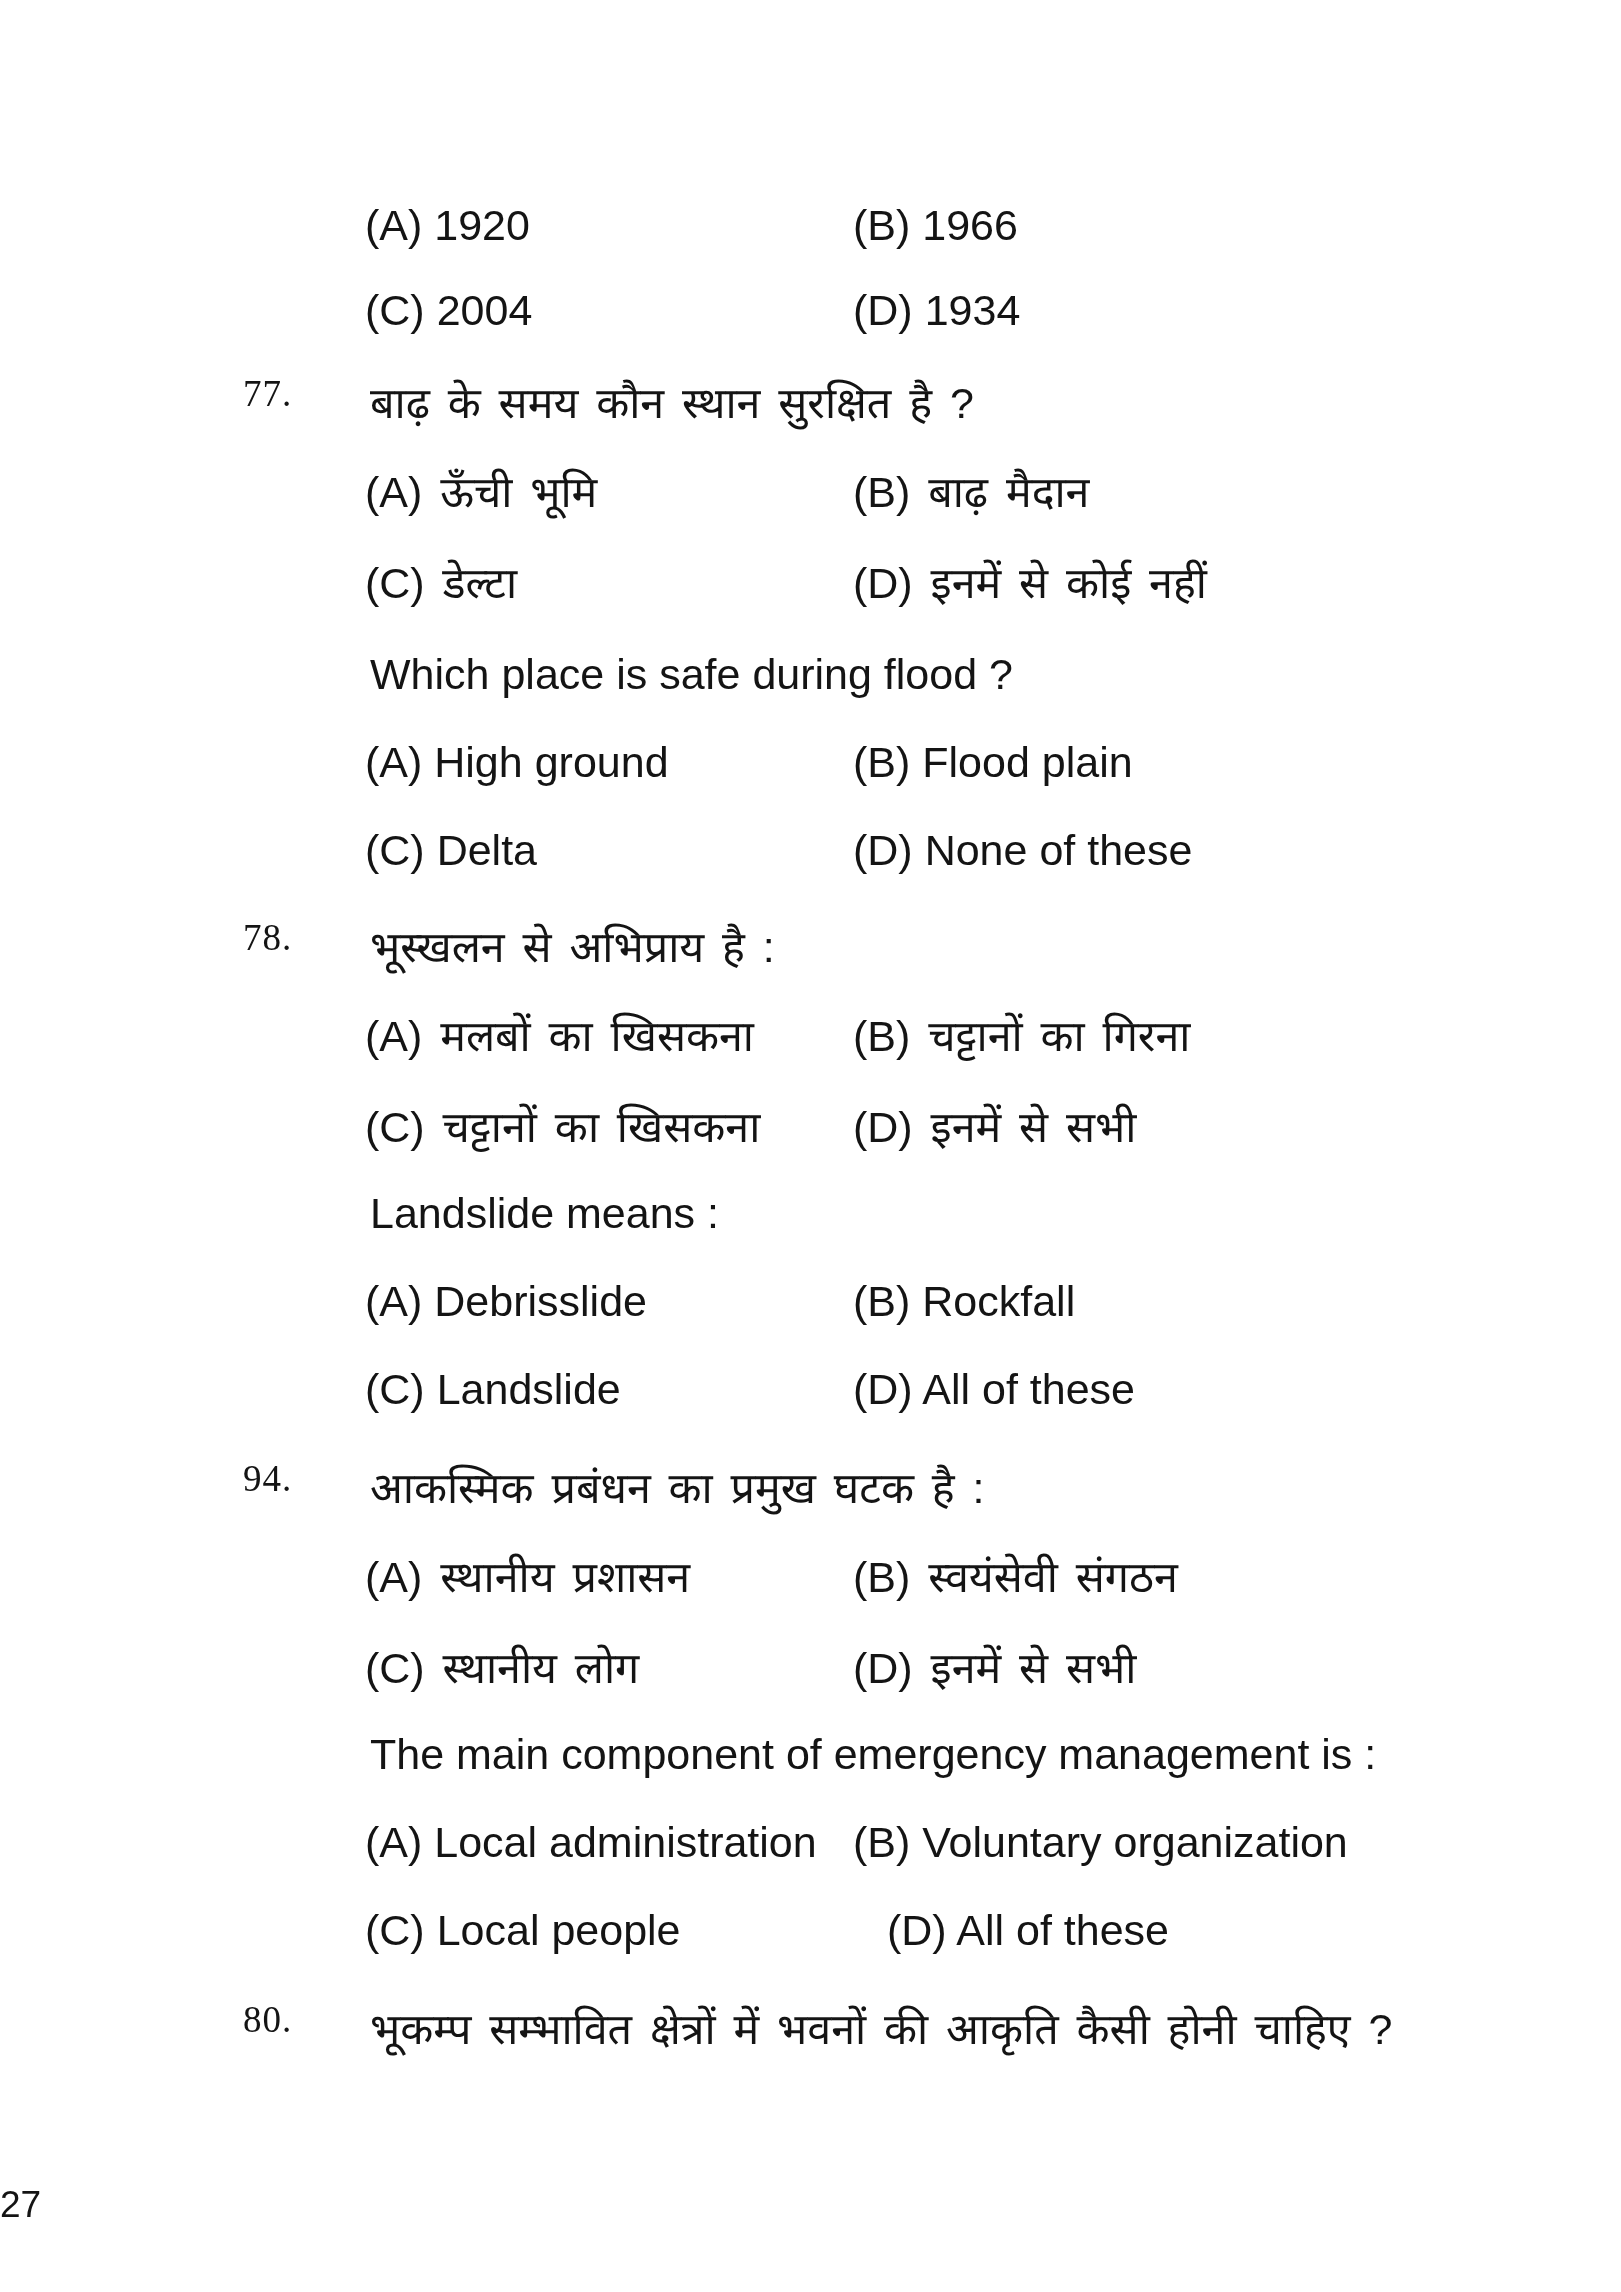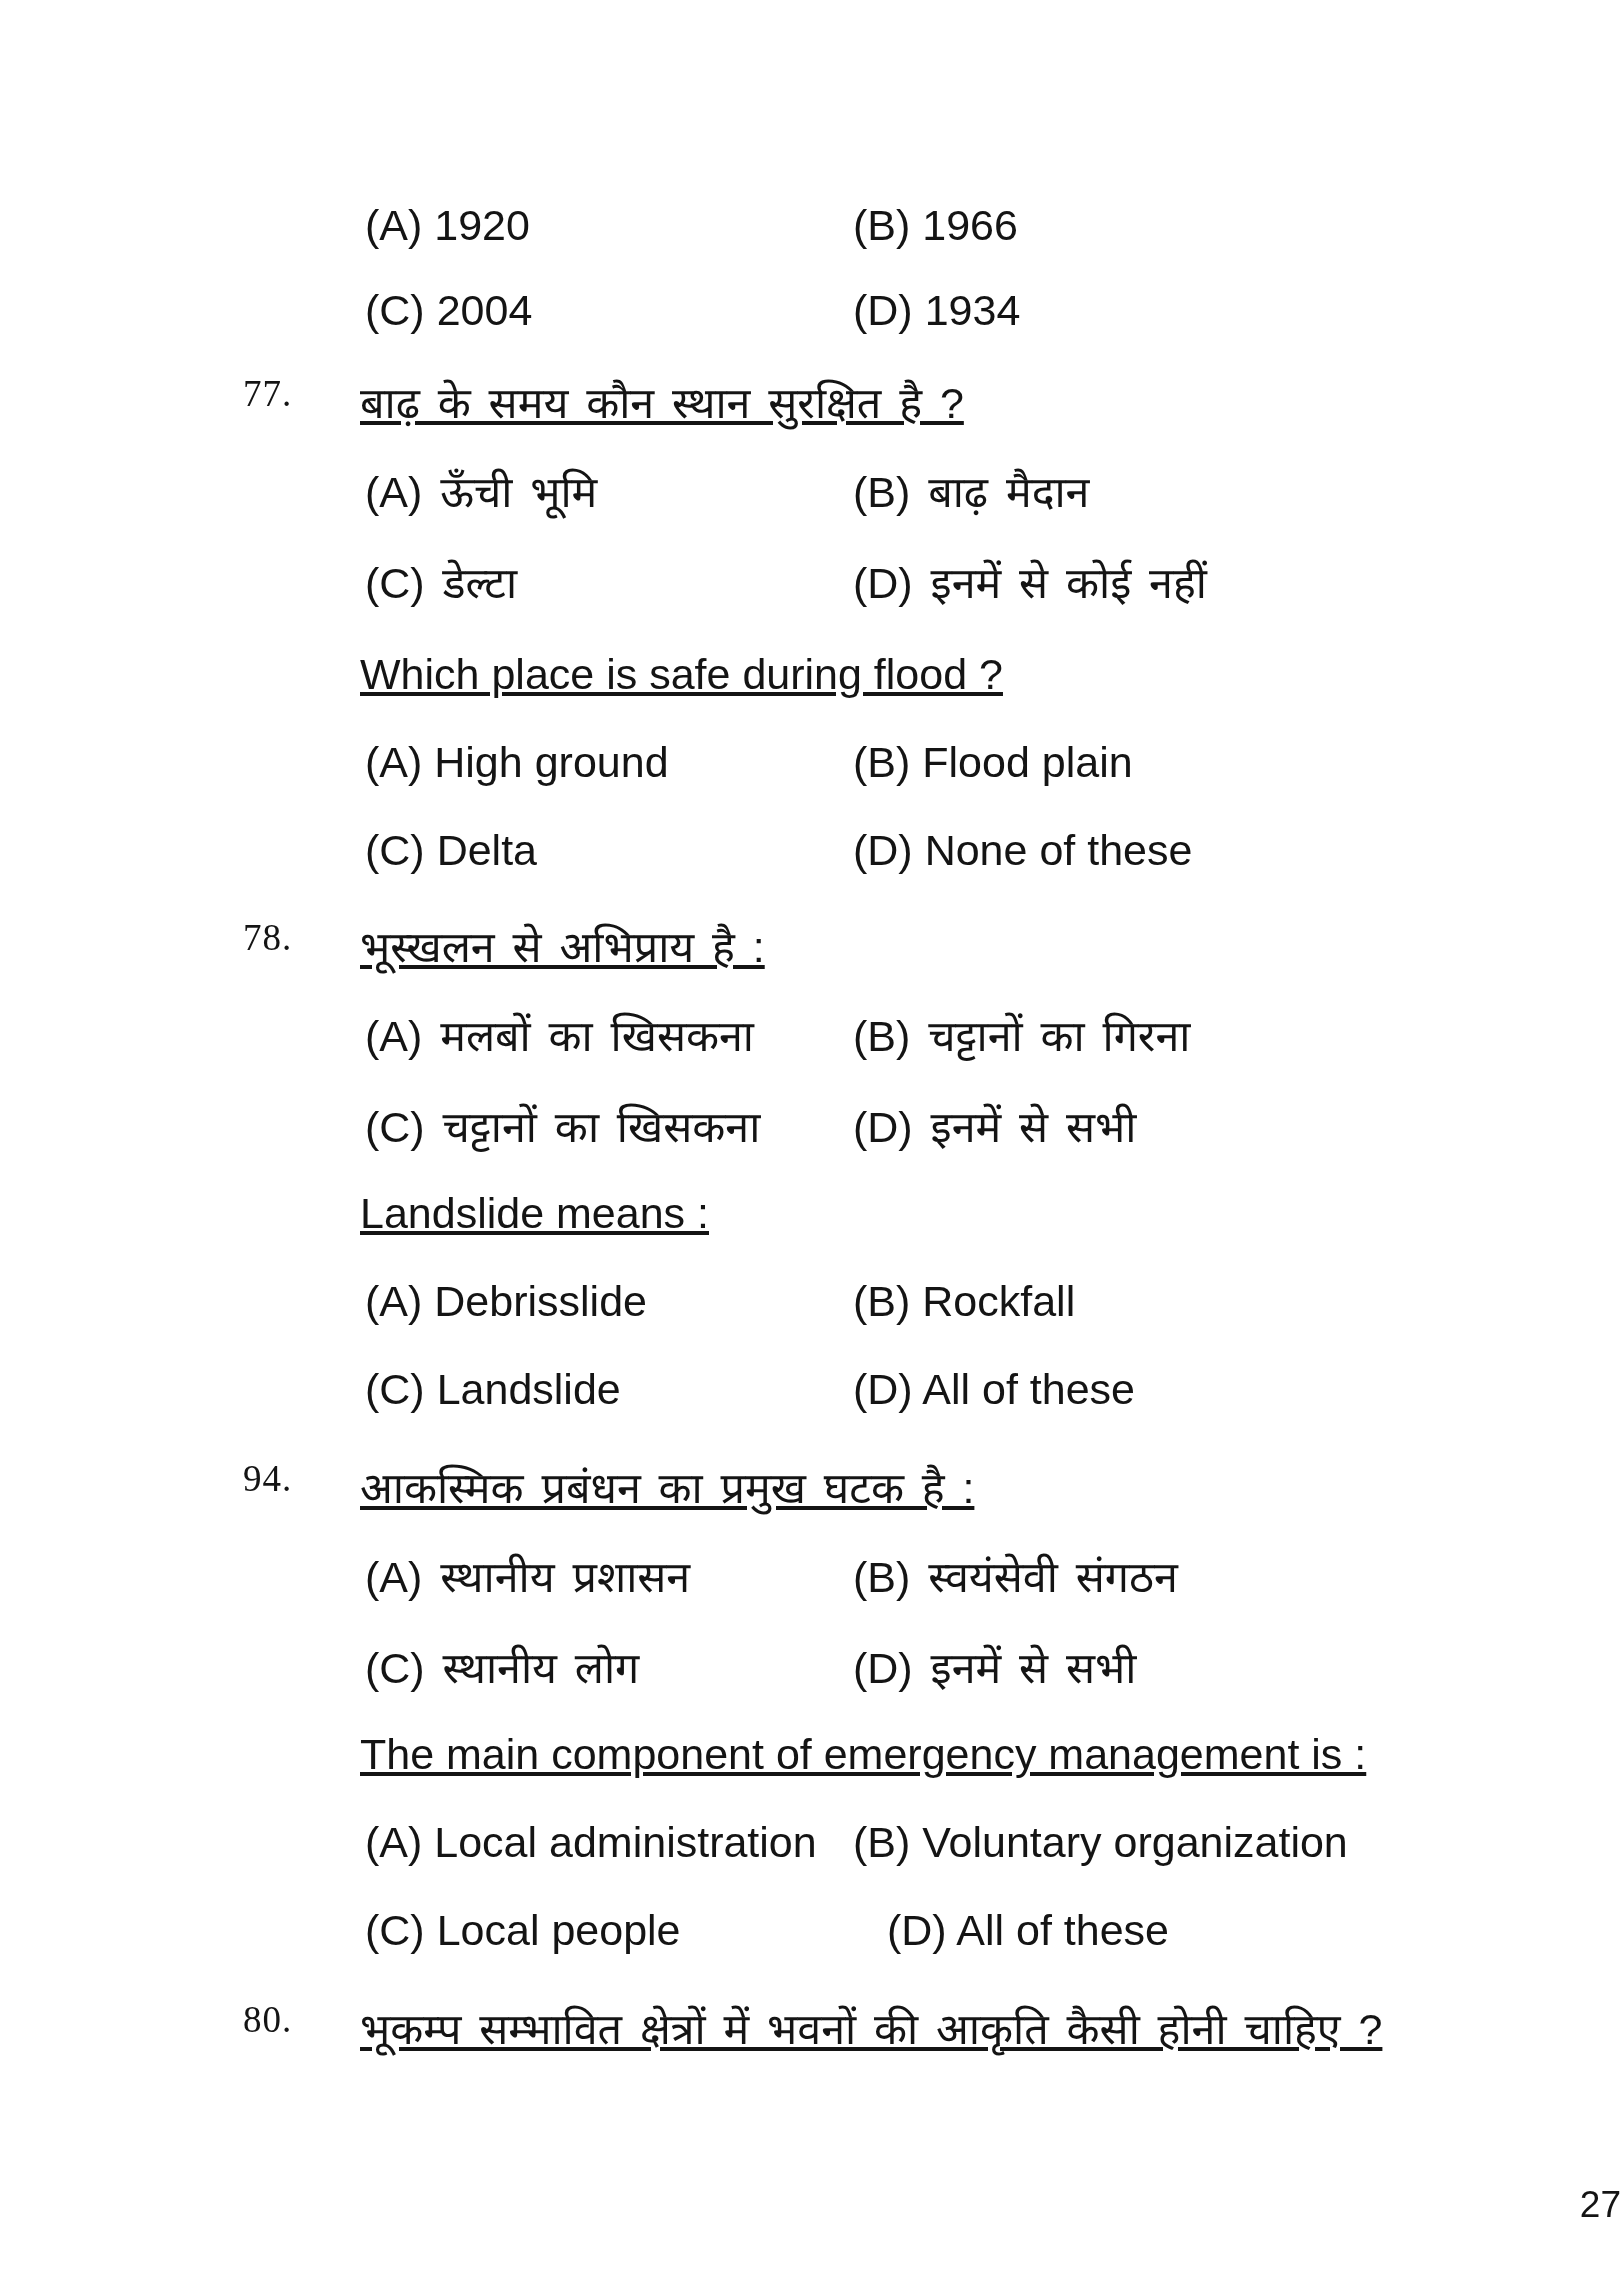--- a/index.html
+++ b/index.html
@@ -24,22 +24,21 @@
   }
   .qnum {
     position: absolute;
     left: 243px;
     font-size: 37px;
     letter-spacing: 1px;
     font-family: Liberation Serif, serif;
   }
   .qtext {
     position: absolute;
-    left: 360px;
-    text-decoration: underline;
+    left: 370px;
   }
   .col-a {
     position: absolute;
     left: 365px;
   }
   .col-b {
     position: absolute;
     left: 853px;
   }
   .en {
@@ -47,21 +46,21 @@
   }
   .hi {
     font-size: 43px;
     word-spacing: 5.9px;
   }
   .page-num {
     position: absolute;
     top: 2184px;
     left: 0;
     width: 1621px;
-    text-align: right;
+    text-align: left;
     font-size: 37px;
   }
 </style>
 </head>
 <body>
 
 <div class="page">
 
   <div class="row en" style="top:201px">
     <span class="col-a">(A) 1920</span>

